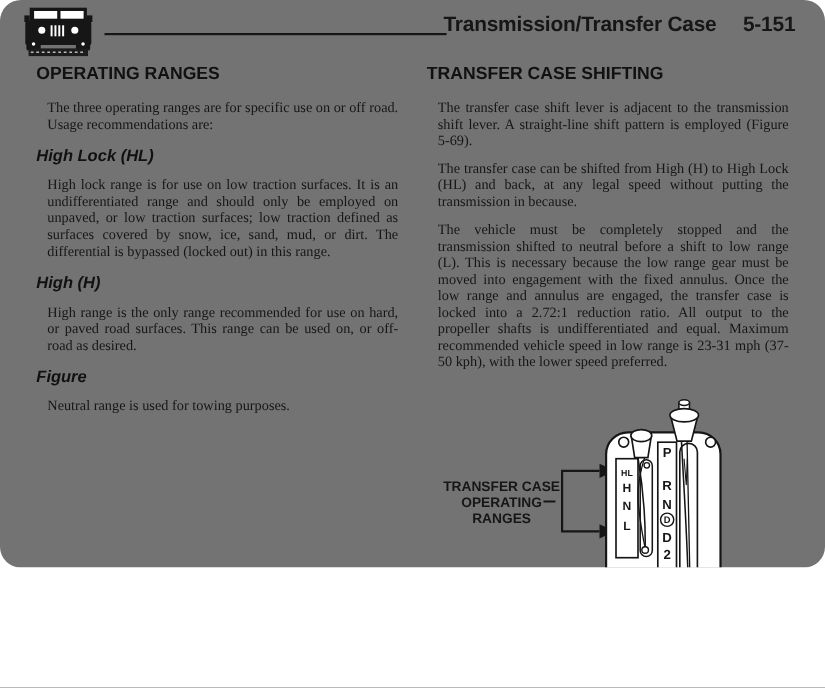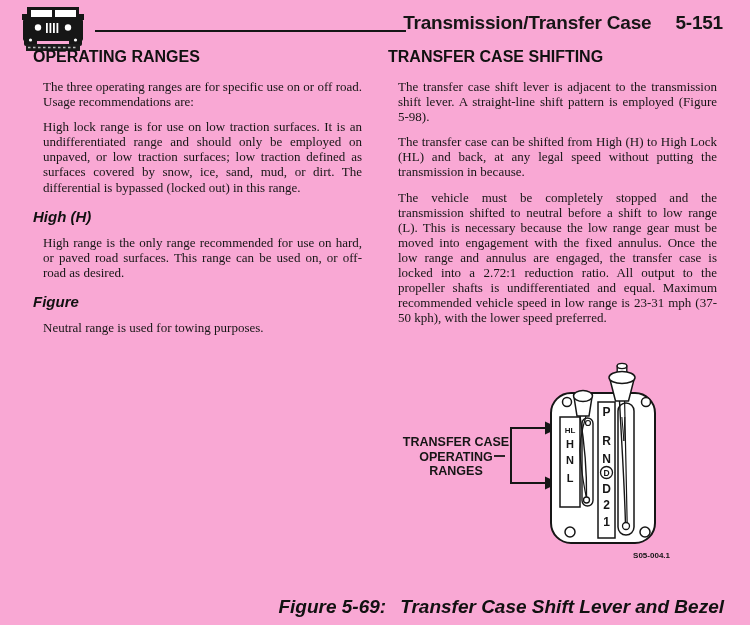--- a/index.html
+++ b/index.html
@@ -1,31 +1,31 @@
 <!DOCTYPE html>
 <html><head>
 <meta charset="utf-8">
 <style>
   * { box-sizing: border-box; }
   html,body { margin:0; padding:0; background:#ffffff; }
   .page {
-    position:relative; width:750px; height:625px; background:#f9a8d4;
-    color:#161616; font-family:"Liberation Serif", serif; overflow:hidden;
+    position:relative; width:750px; height:516px; background:#737373;
+    color:#161616; font-family:"Liberation Serif", serif; overflow:hidden;border-radius:19px;
   }
   
   .logo { position:absolute; left:22px; top:6px; }
   .rule { position:absolute; left:95px; top:30px; width:311px; height:2px; background:#161616; }
   .title-wrap {
     position:absolute; right:27px; top:12px;
     font-family:"Liberation Sans", sans-serif; font-weight:700; font-size:19px;
     letter-spacing:-0.2px; white-space:nowrap;
   }
   .title-wrap .pageno { margin-left:24px; }
   
-  .col { position:absolute; top:48px; width:339px; }
+  .col { position:absolute; top:59px; width:339px; }
   .col.left { left:33px; }
   .col.right { left:388px; }
   h2.sect {
     font-family:"Liberation Sans", sans-serif; font-weight:700; font-size:16px;
     margin:0 0 13px 0; letter-spacing:0; color:#111;
   }
   h3.sub {
     font-family:"Liberation Sans", sans-serif; font-weight:700; font-style:italic;
     font-size:15px; margin:13px 0 6px 0; color:#111;
   }
@@ -73,33 +73,34 @@
   <div class="rule"></div>
 
   <div class="title-wrap">
     <span>Transmission/Transfer Case</span><span class="pageno">5-151</span>
   </div>
 
   <div class="col left">
     <h2 class="sect">OPERATING RANGES</h2>
     <p class="body">The three operating ranges are for specific use on or off road. Usage recommendations are:</p>
 
+    <h3 class="sub">High Lock (HL)</h3>
     <p class="body">High lock range is for use on low traction surfaces. It is an undifferentiated range and should only be employed on unpaved, or low traction surfaces; low traction defined as surfaces covered by snow, ice, sand, mud, or dirt. The differential is bypassed (locked out) in this range.</p>
 
     <h3 class="sub">High (H)</h3>
     <p class="body">High range is the only range recommended for use on hard, or paved road surfaces. This range can be used on, or off-road as desired.</p>
 
 
     <h3 class="sub">Figure</h3>
     <p class="body">Neutral range is used for towing purposes.</p>
   </div>
 
   <div class="col right">
     <h2 class="sect">TRANSFER CASE SHIFTING</h2>
-    <p class="body">The transfer case shift lever is adjacent to the transmission shift lever. A straight-line shift pattern is employed (Figure 5-98).</p>
+    <p class="body">The transfer case shift lever is adjacent to the transmission shift lever. A straight-line shift pattern is employed (Figure 5-69).</p>
     <p class="body">The transfer case can be shifted from High (H) to High Lock (HL) and back, at any legal speed without putting the transmission in because.</p>
     <p class="body">The vehicle must be completely stopped and the transmission shifted to neutral before a shift to low range (L). This is necessary because the low range gear must be moved into engagement with the fixed annulus. Once the low range and annulus are engaged, the transfer case is locked into a 2.72:1 reduction ratio. All output to the propeller shafts is undifferentiated and equal. Maximum recommended vehicle speed in low range is 23-31 mph (37-50 kph), with the lower speed preferred.</p>
   </div>
 
   <svg class="figure-svg" width="342" height="225" viewBox="0 0 342 225">
 
     <g>
       <text class="svgb" font-size="12.5" text-anchor="middle" x="68" y="101">TRANSFER CASE</text>
       <text class="svgb" font-size="12.5" text-anchor="middle" x="68" y="116">OPERATING</text>
       <text class="svgb" font-size="12.5" text-anchor="middle" x="68" y="130">RANGES</text>

